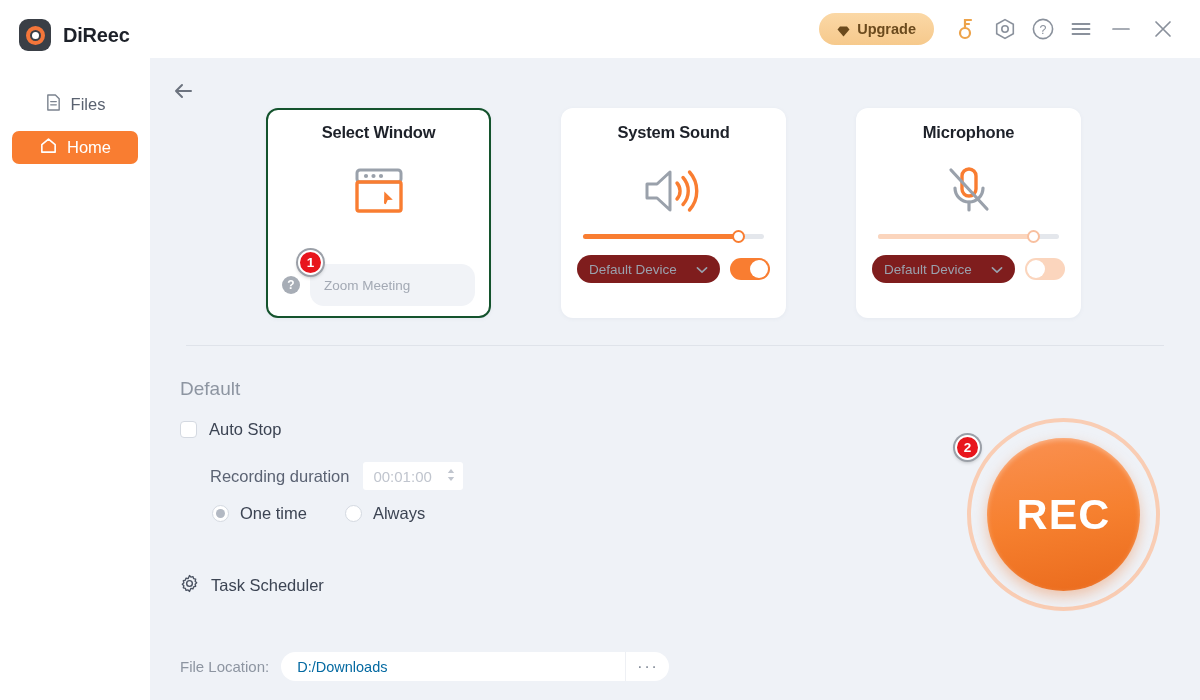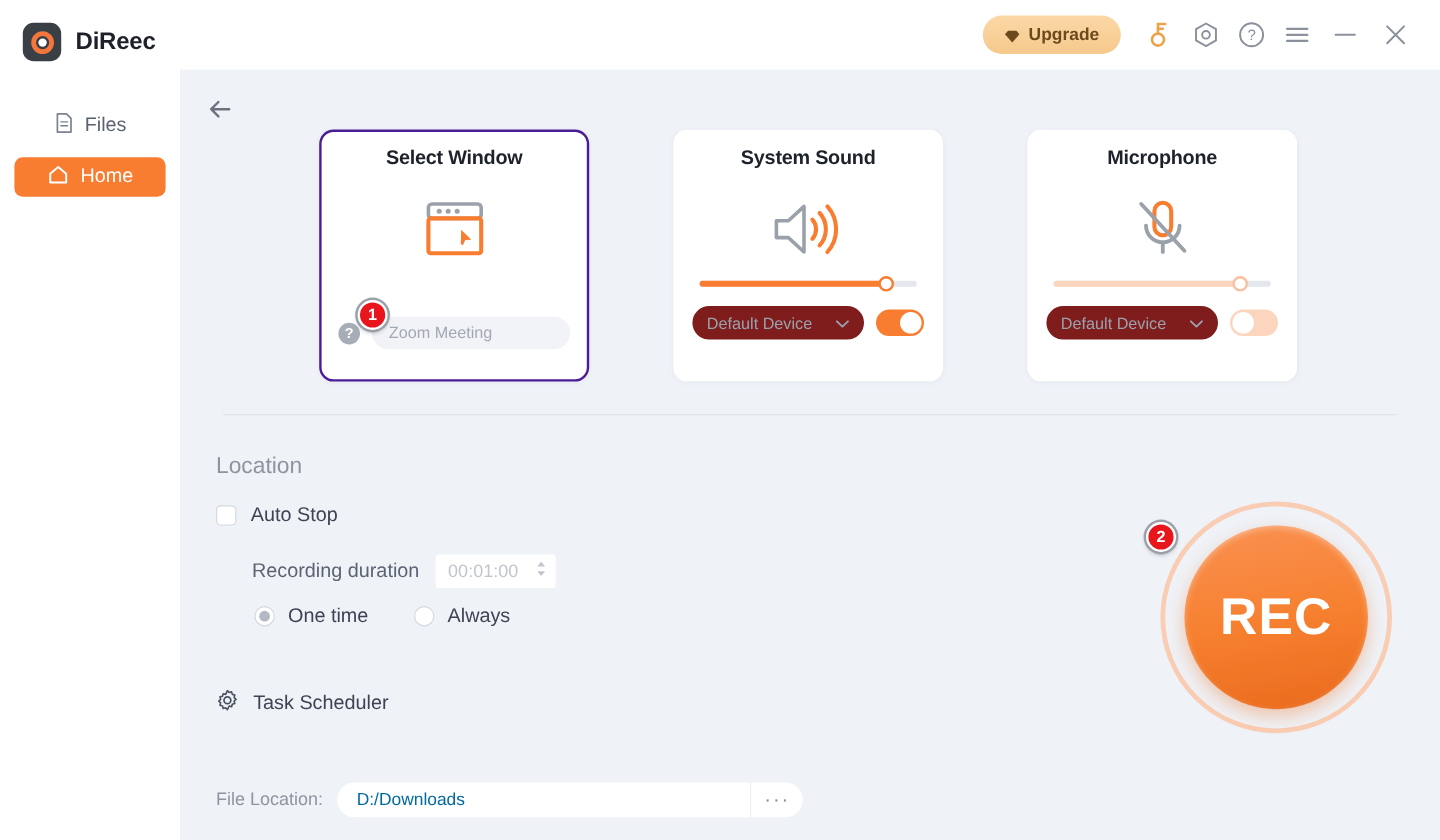--- a/index.html
+++ b/index.html
@@ -79,21 +79,21 @@
   }
 
   
   .cards { position: absolute; left: 116px; top: 50px; display: flex; gap: 70px; }
   .card {
     width: 225px; background: #ffffff; border-radius: 12px;
     border: 1px solid transparent;
     padding: 14px 13px 14px 13px;
     box-shadow: 0 1px 4px rgba(120,130,150,0.07);
   }
-  .card.selected { border: 2px solid #4c1d95; padding: 13px 12px; height: 210px; }
+  .card.selected { border: 2px solid #14532d; padding: 13px 12px; height: 210px; }
   .card-title {
     text-align: center; font-size: 16.5px; font-weight: bold; color: #1d2129;
     margin-bottom: 6px; letter-spacing: -0.2px;
   }
   .card-icon { height: 86px; display: flex; align-items: center; justify-content: center; }
 
   .slider-row { padding: 0 8px; margin-bottom: 16px; }
   .slider { position: relative; height: 5px; border-radius: 3px; background: #e4e7ec; }
   .slider-fill { position: absolute; left:0; top:0; height: 5px; border-radius: 3px; }
   .slider-knob {
@@ -130,21 +130,21 @@
     z-index: 30;
   }
 
   .win-row { display: flex; align-items: center; gap: 10px; padding: 0 2px; margin-top: 30px; }
   .qmark {
     width: 18px; height: 18px; border-radius: 50%; background: #a7adb6;
     color: #ffffff; font-size: 12px; font-weight: bold;
     display: flex; align-items: center; justify-content: center; cursor: pointer; flex: none;
   }
   .win-input {
-    flex: 1; height: 27px; border-radius: 14px; background: #f1f3f7;
+    flex: 1; height: 42px; border-radius: 14px; background: #f1f3f7;
     display: flex; align-items: center; padding: 0 14px;
     font-size: 13.5px; color: #a3a9b4; cursor: text;
   }
 
   
   .divider {
     position: absolute; left: 36px; top: 287px; width: 978px; height: 1px;
     background: #dfe3ea;
   }
 
@@ -386,21 +386,21 @@
           </div>
           <div class="toggle off">
               <div class="knob"></div>
             </div>
         </div>
       </div>
     </div>
 
     <div class="divider"></div>
 
-    <div class="general-title">Location</div>
+    <div class="general-title">Default</div>
 
     <div class="autostop-row">
       <div class="checkbox"></div>
       <div class="label-dark">Auto Stop</div>
     </div>
 
     <div class="duration-row">
       <div class="label-mid">Recording duration</div>
       <div class="spinner">
         <span>00:01:00</span>

